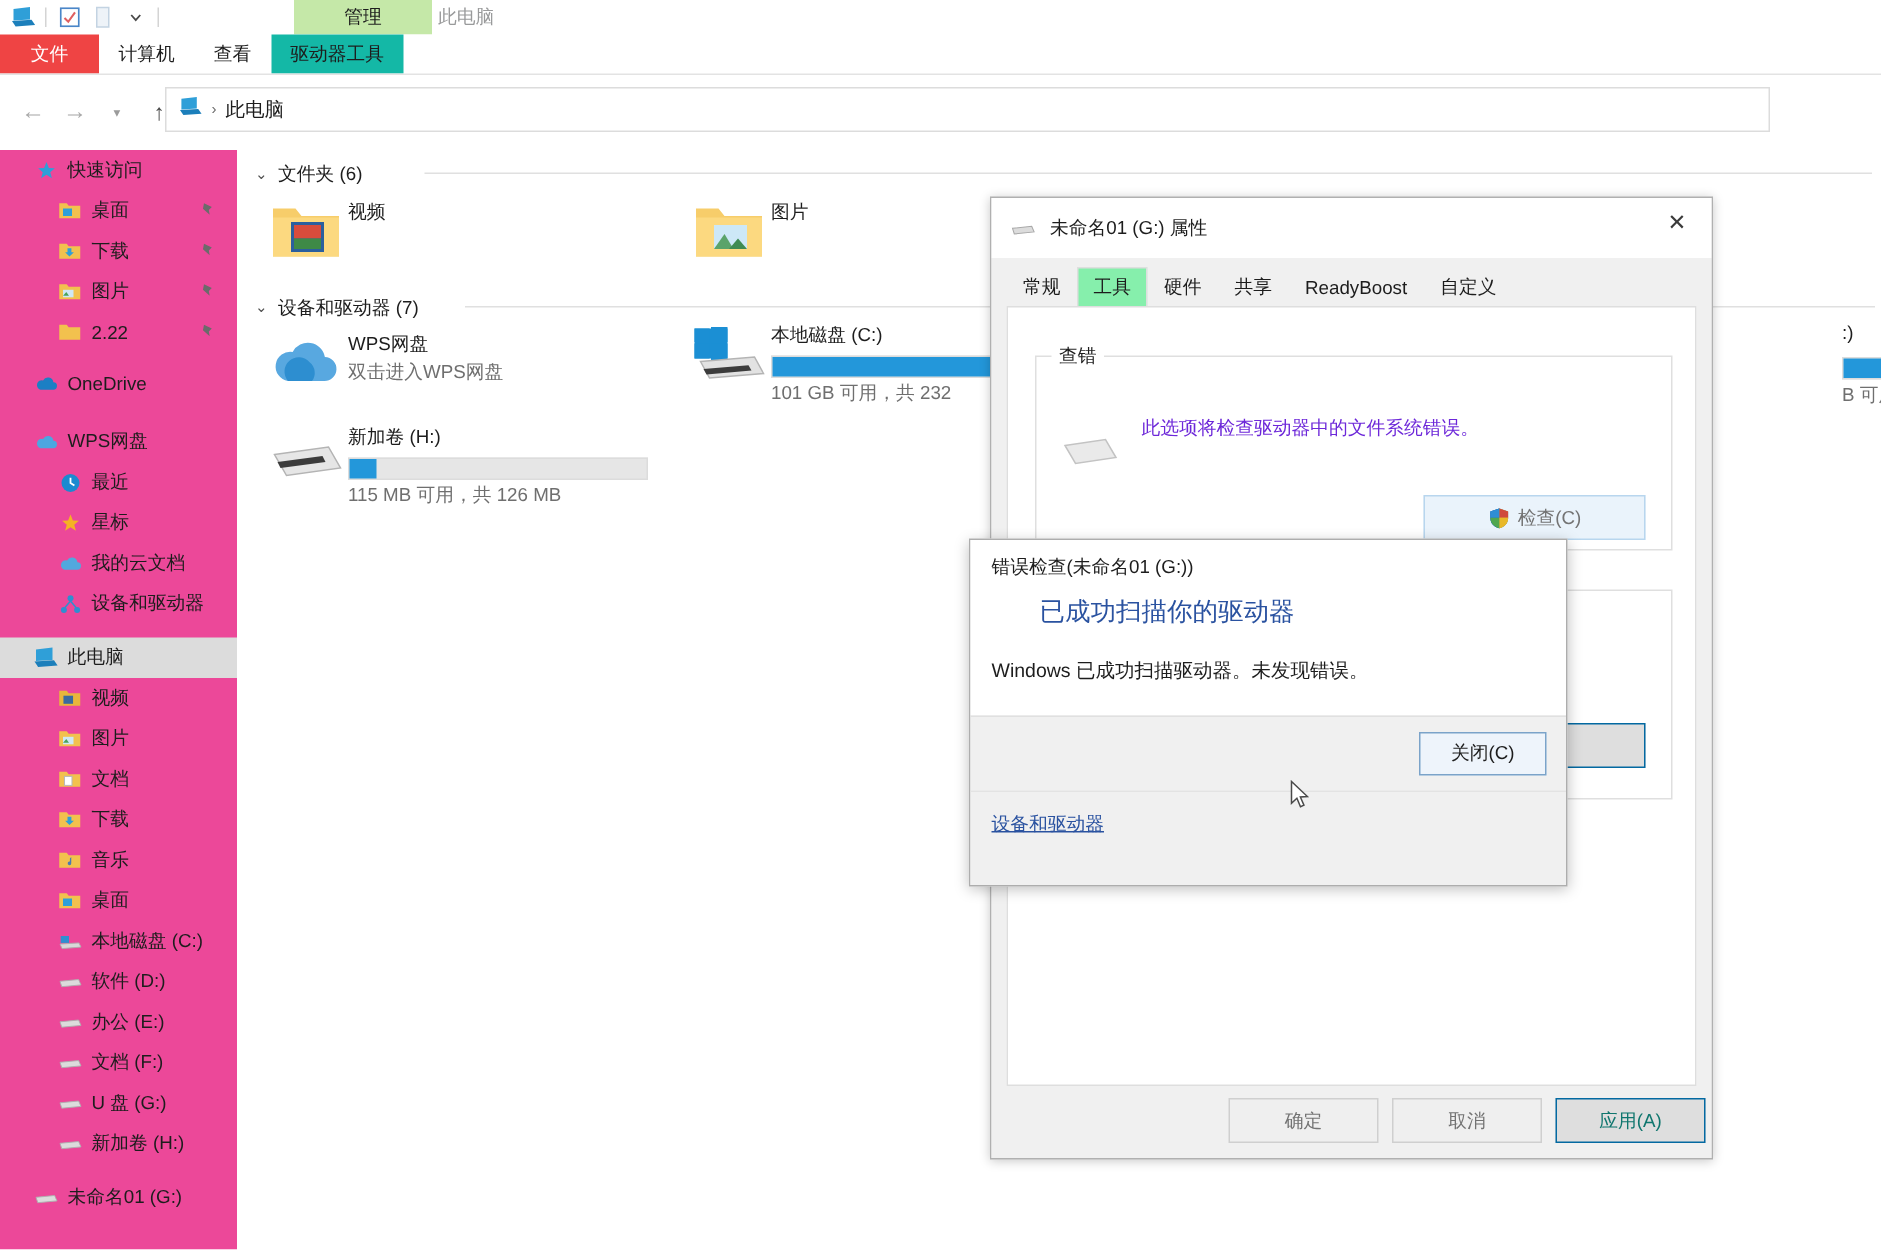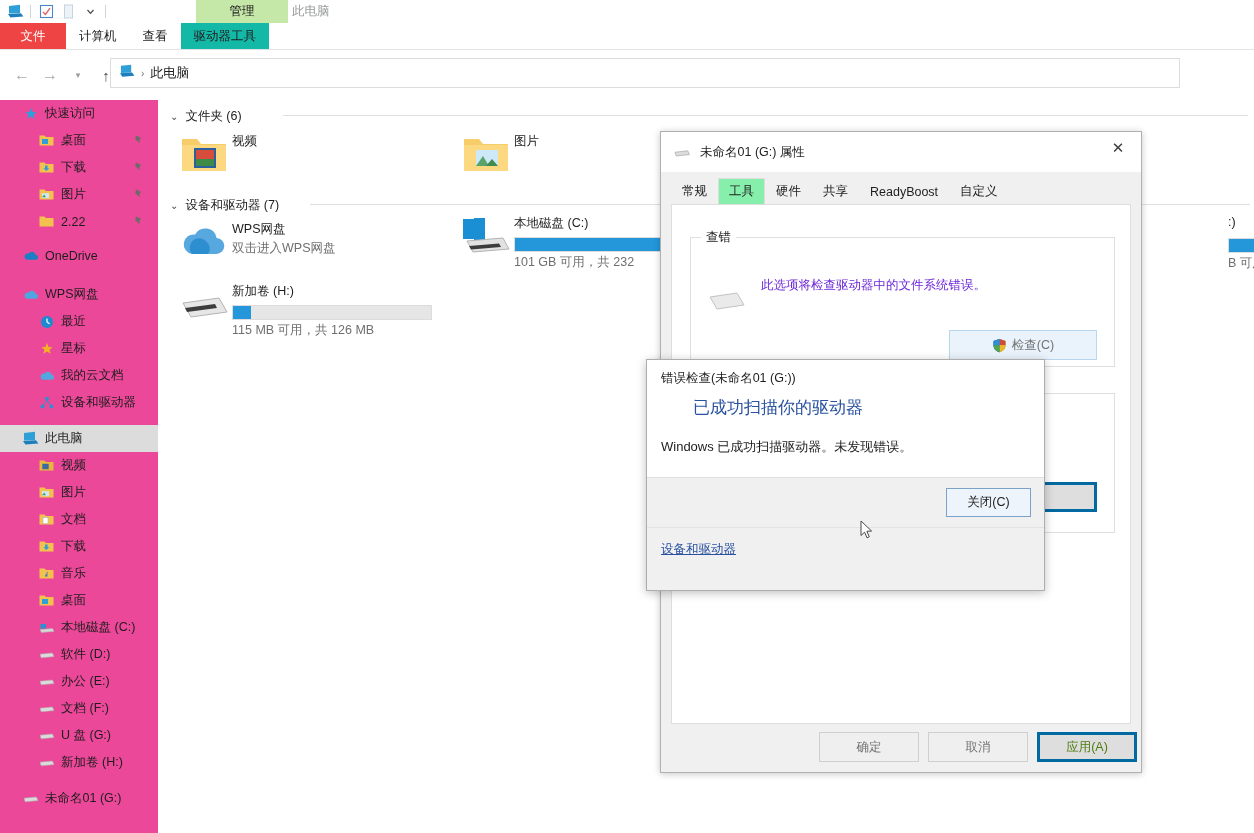--- a/index.html
+++ b/index.html
@@ -102,21 +102,21 @@
   .tabpage { position:absolute; left:10px; top:32px; right:10px; bottom:48px; background:#ffffff; border:1px solid #dedede; }
 
   .fieldset { position:absolute; border:1px solid #dfdfdf; }
   .fieldset-legend { position:absolute; top:-9px; left:10px; background:#ffffff; padding:0 5px; font-size:12.5px; color:#1d1d1d; }
   .fs-text { position:absolute; font-size:12.5px; color:#6d28d9; line-height:1.5; }
   .fs-icon { position:absolute; width:48px; height:36px; display:flex; align-items:center; justify-content:center; }
 
   .wbtn { position:absolute; height:30px; border:1px solid #cfcfcf; background:#efefef; display:flex;
           align-items:center; justify-content:center; font-size:12.5px; color:#737373; }
   .wbtn.primaryline { background:#eaf3fb; border:1px solid #b8d6ee; }
-  .wbtn.disabled { background:#dedede; border:3px solid #0369a1; color:#4d7c0f; }
+  .wbtn.disabled { background:#dedede; border:1px solid #0369a1; color:#0f766e; }
   .shield { width:15px; height:15px; margin-right:5px; }
 
   .prop-footer { position:absolute; left:0; right:0; bottom:0; height:48px; }
 
   
   .errdlg {
     position:absolute; left:646px; top:359px; width:399px; height:232px;
     background:#ffffff; border:1px solid #adadad;
     box-shadow:0 2px 9px rgba(0,0,0,0.25);
   }

